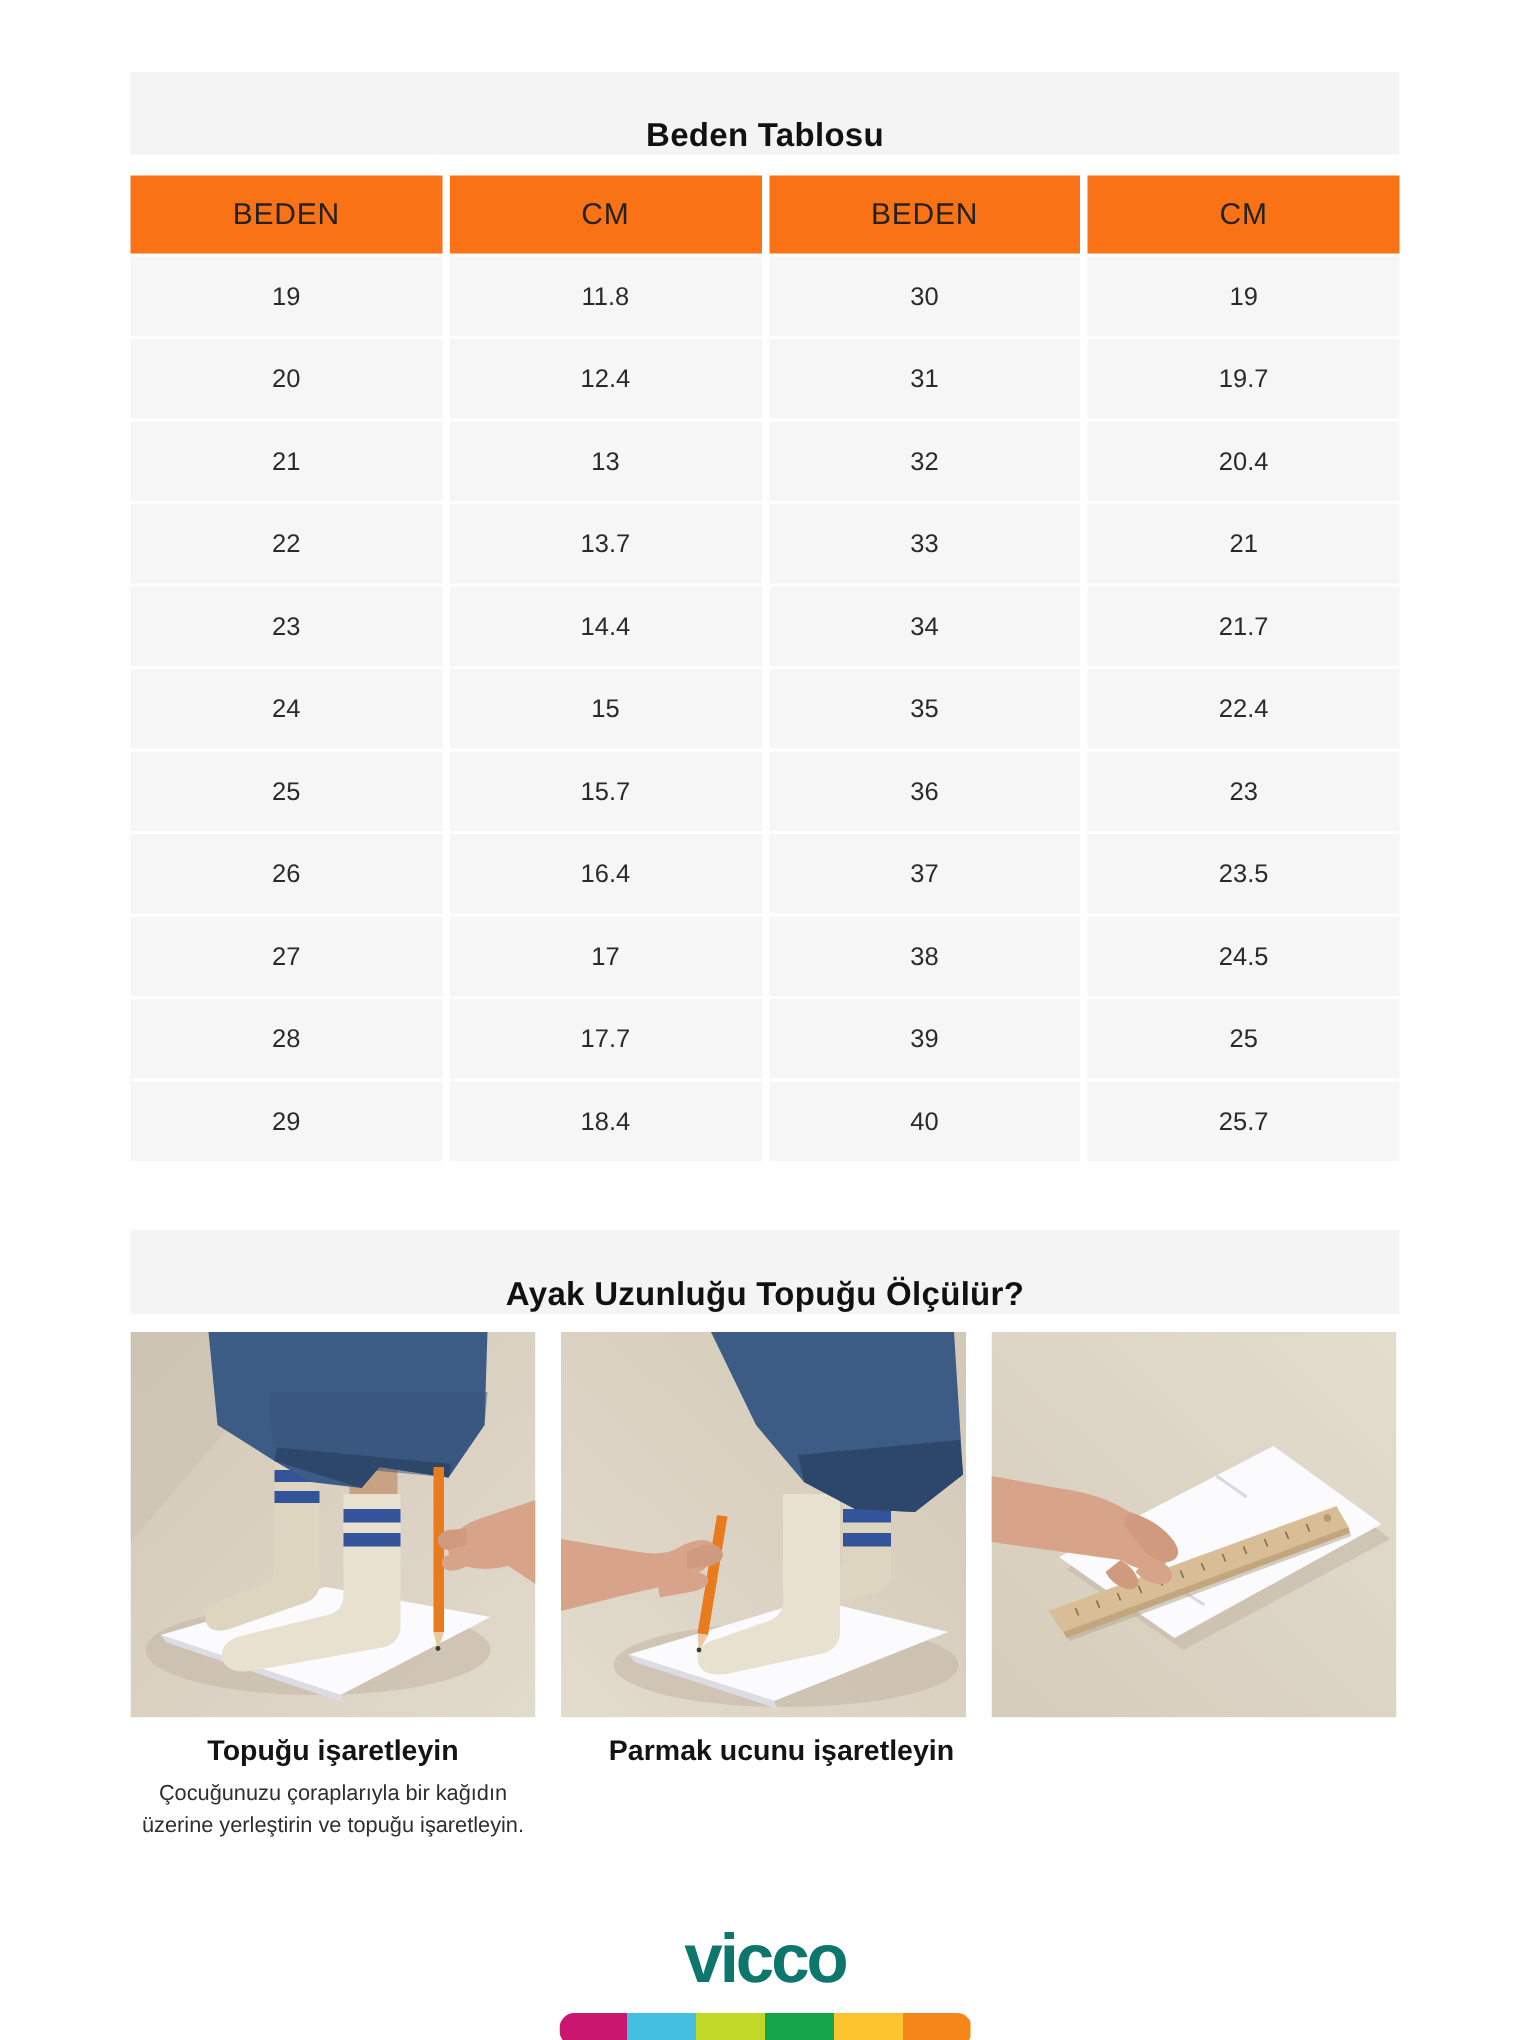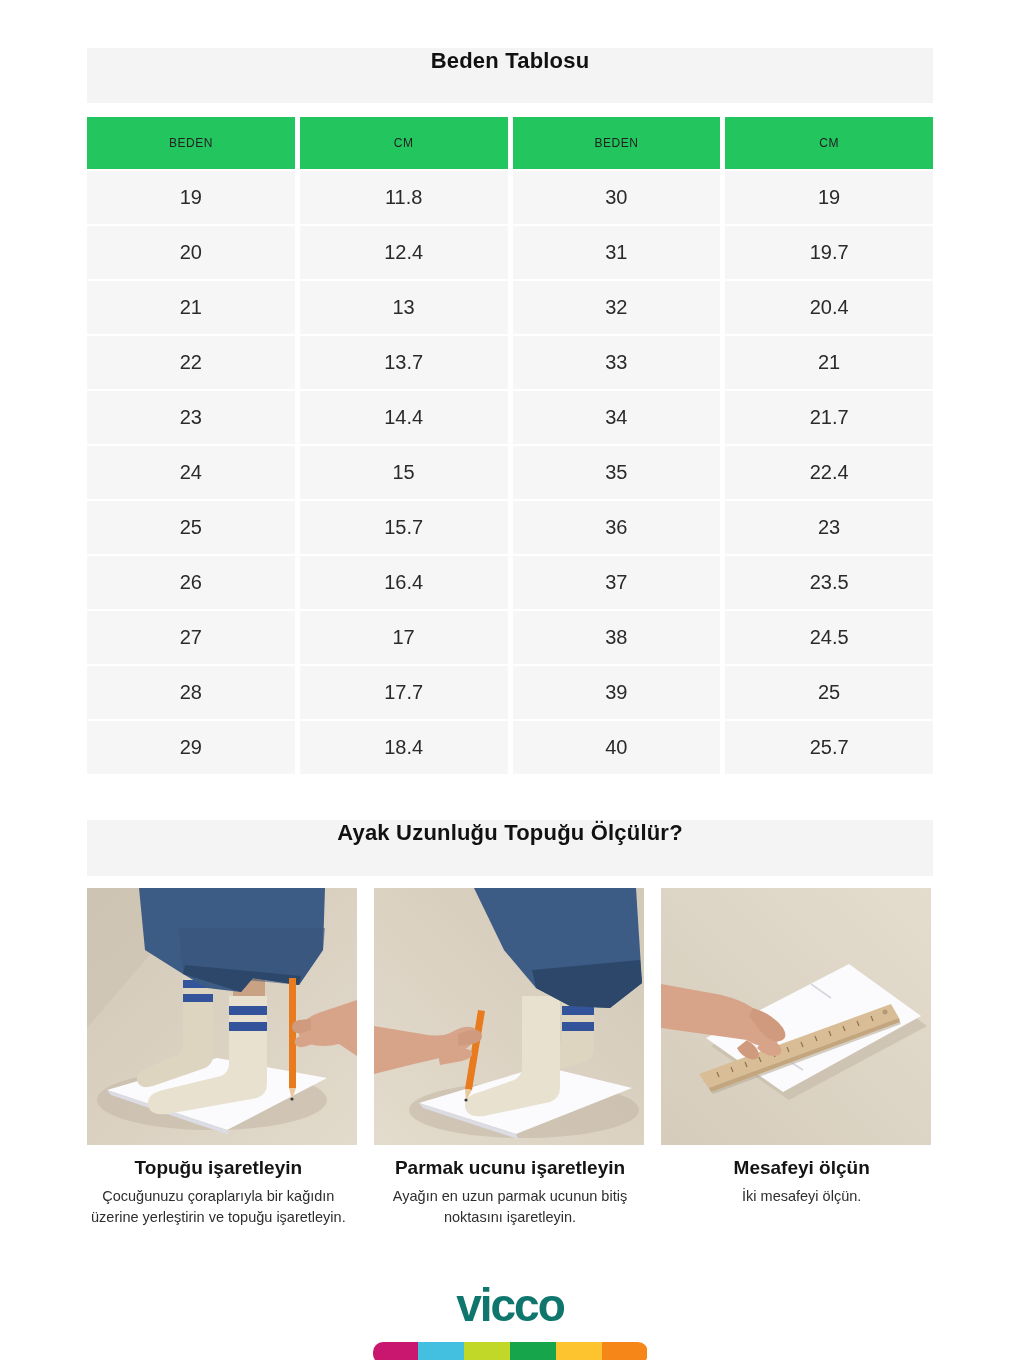--- a/index.html
+++ b/index.html
@@ -8,43 +8,43 @@
     background: #ffffff;
     overflow: hidden;
     font-family: "Liberation Sans", sans-serif;
     color: #1c1c1c;
   }
   .content { width: 846px; margin: 0 auto; padding-top: 48px; }
 
   .panel {
     background: #f4f4f4;
     height: 55px;
-    display: flex; align-items: flex-start; justify-content: center;
+    display: flex; align-items: flex-end; justify-content: center;
   }
   .panel h1, .panel h2 {
     font-size: 22px; font-weight: bold; letter-spacing: 0.2px; color: #111;
   }
 
   
   .size-table {
     margin-top: 14px;
     display: grid;
     grid-template-columns: repeat(4, 1fr);
     gap: 2px 5px;
   }
   .trow { display: contents; }
   .thcell {
-    background: #22c55e; height: 52px;
+    background: #f97316; height: 52px;
     display: flex; align-items: center; justify-content: center;
-    font-size: 12px; color: #222; letter-spacing: 0.5px;
+    font-size: 20px; color: #222; letter-spacing: 0.5px;
   }
   .tcell {
     background: #f6f6f6; height: 53px;
     display: flex; align-items: center; justify-content: center;
-    font-size: 20px; color: #2a2a2a;
+    font-size: 17px; color: #2a2a2a;
   }
 
   .section2 { margin-top: 46px; height: 56px; }
 
   
   .photos { margin-top: 12px; display: flex; gap: 17px; }
   .photo { width: 270px; height: 257px; display: block; }
 
   
   .captions { margin-top: 12px; display: flex; gap: 29px; }
@@ -200,25 +200,20 @@
     </svg>
   </div>
 
   <div class="captions">
     <div class="caption">
       <h3>Topuğu işaretleyin</h3>
       <p>Çocuğunuzu çoraplarıyla bir kağıdın üzerine yerleştirin ve topuğu işaretleyin.</p>
     </div>
     <div class="caption">
       <h3>Parmak ucunu işaretleyin</h3>
-      <p>Ayağın en uzun parmak ucunun bitiş noktasını işaretleyin.</p>
-    </div>
-    <div class="caption">
-      <h3>Mesafeyi ölçün</h3>
-      <p>İki mesafeyi ölçün.</p>
     </div>
   </div>
 
   <div class="footer">
     <div class="brand-logo">vicco</div>
     <div class="brand-bar">
         <div class="bar-seg" style="background: rgb(201, 22, 110);"></div>
         <div class="bar-seg" style="background: rgb(67, 192, 224);"></div>
         <div class="bar-seg" style="background: rgb(194, 216, 41);"></div>
         <div class="bar-seg" style="background: rgb(23, 165, 75);"></div>

